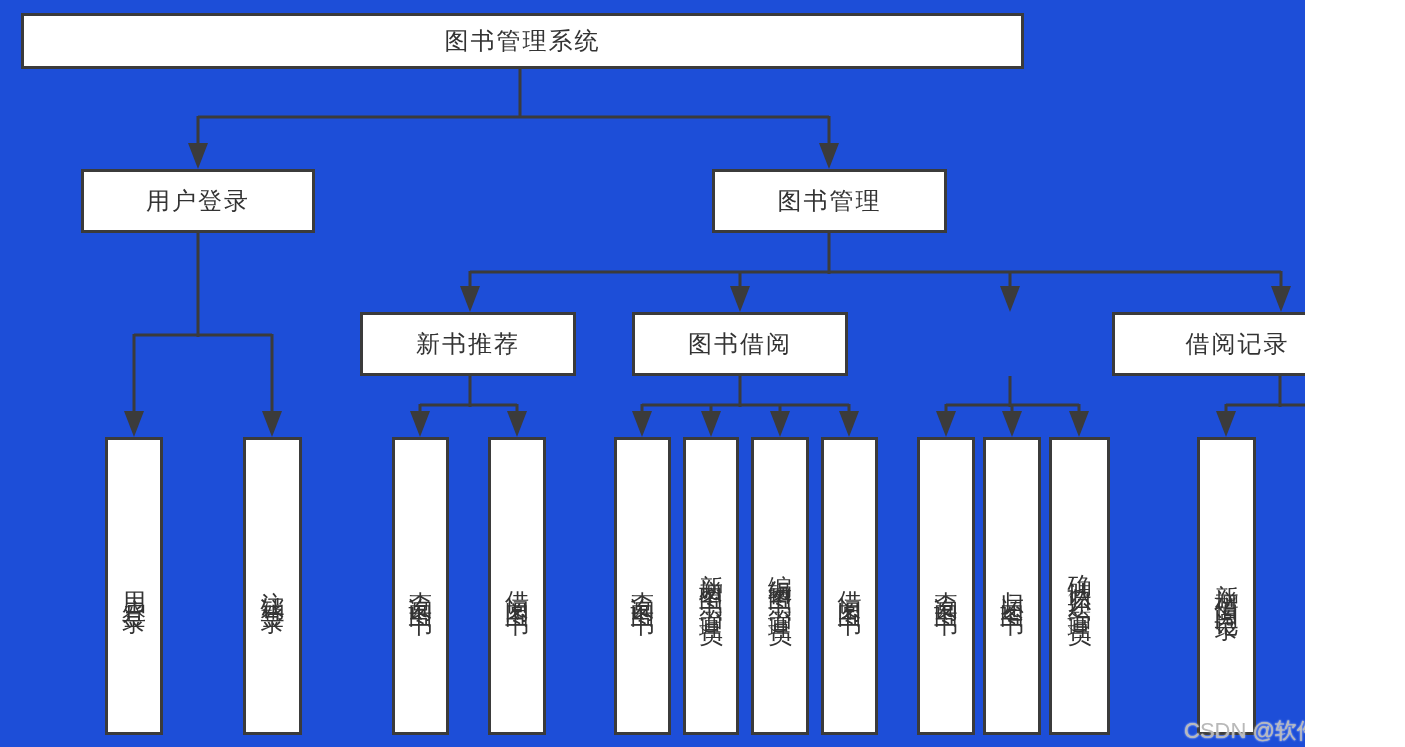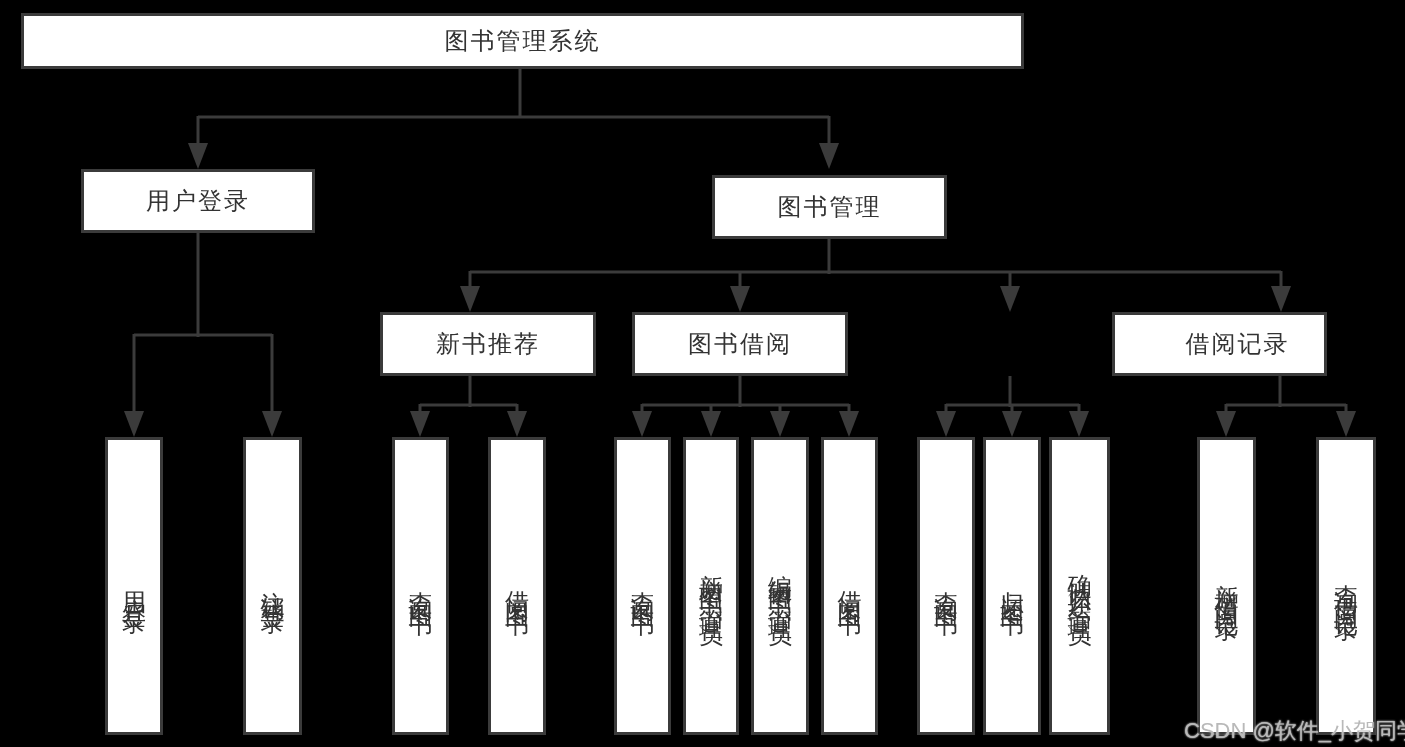--- a/index.html
+++ b/index.html
@@ -2,23 +2,23 @@
 <html><head>
 <meta charset="utf-8">
 <style>
   html, body { margin: 0; padding: 0; }
   body {
     font-family: "Liberation Sans", "DejaVu Sans", sans-serif;
     background: #ffffff;
   }
   .canvas {
     position: relative;
-    width: 1405px;
+    width: 1305px;
     height: 747px;
-    background: #000000;
+    background: #1d4ed8;
     overflow: hidden;
   }
   .connectors {
     position: absolute;
     left: 0; top: 0;
     width: 1405px; height: 747px;
   }
   .hnode {
     position: absolute;
     box-sizing: border-box;
@@ -45,22 +45,22 @@
     align-items: center;
     justify-content: center;
     font-size: 24px;
     letter-spacing: 7px;
     color: #333333;
     line-height: 1;
   }
   
   .b-root  { left: 21px;   top: 13px;  width: 1003px; height: 56px; }
   .b-login { left: 81px;   top: 169px; width: 234px;  height: 64px; }
-  .b-mgmt  { left: 712px;  top: 175px; width: 235px;  height: 64px; }
-  .b-new   { left: 380px;  top: 312px; width: 216px;  height: 64px; }
+  .b-mgmt  { left: 712px;  top: 169px; width: 235px;  height: 64px; }
+  .b-new   { left: 360px;  top: 312px; width: 216px;  height: 64px; }
   .b-bor   { left: 632px;  top: 312px; width: 216px;  height: 64px; text-align: right; }
   .b-cur   { left: 902px;  top: 312px; width: 216px;  height: 64px; }
   .b-rec   { left: 1112px; top: 312px; width: 215px;  height: 64px; padding-left: 36px; }
   
   .l1  { left: 105px;  width: 58px; }
   .l2  { left: 243px;  width: 59px; }
   .l3  { left: 392px;  width: 57px; }
   .l4  { left: 488px;  width: 58px; }
   .l5  { left: 614px;  width: 57px; }
   .l6  { left: 683px;  width: 56px; }

